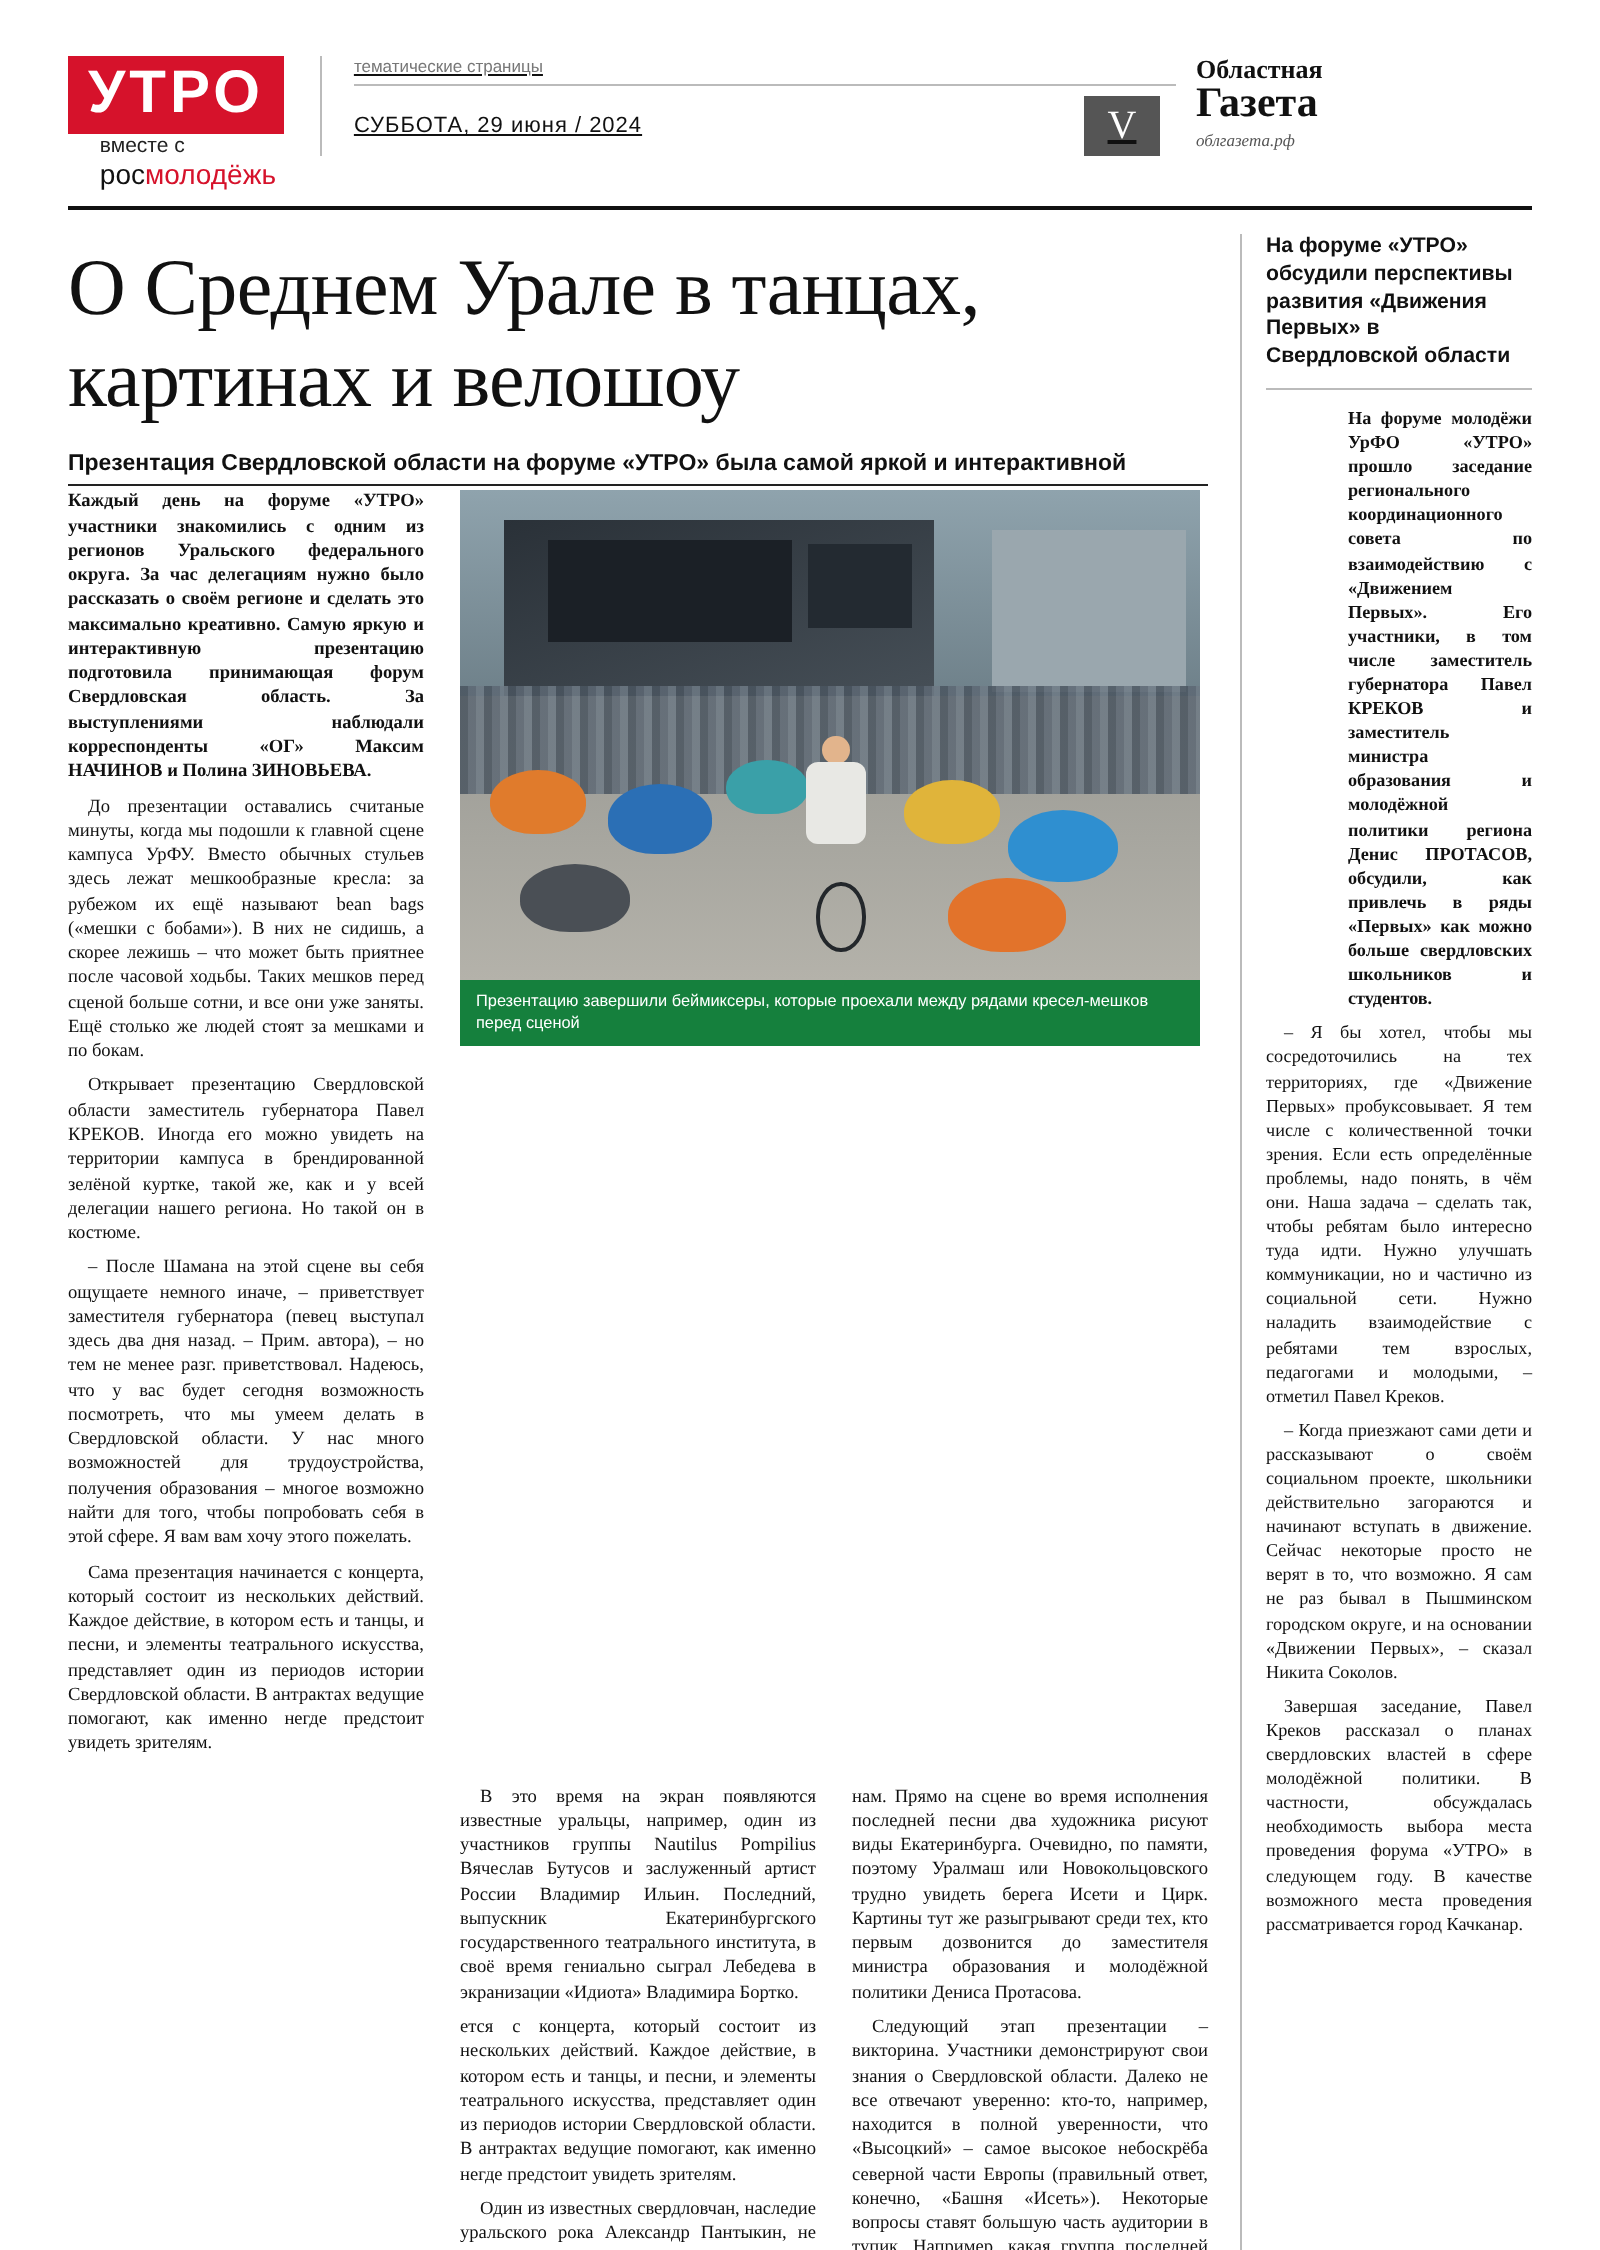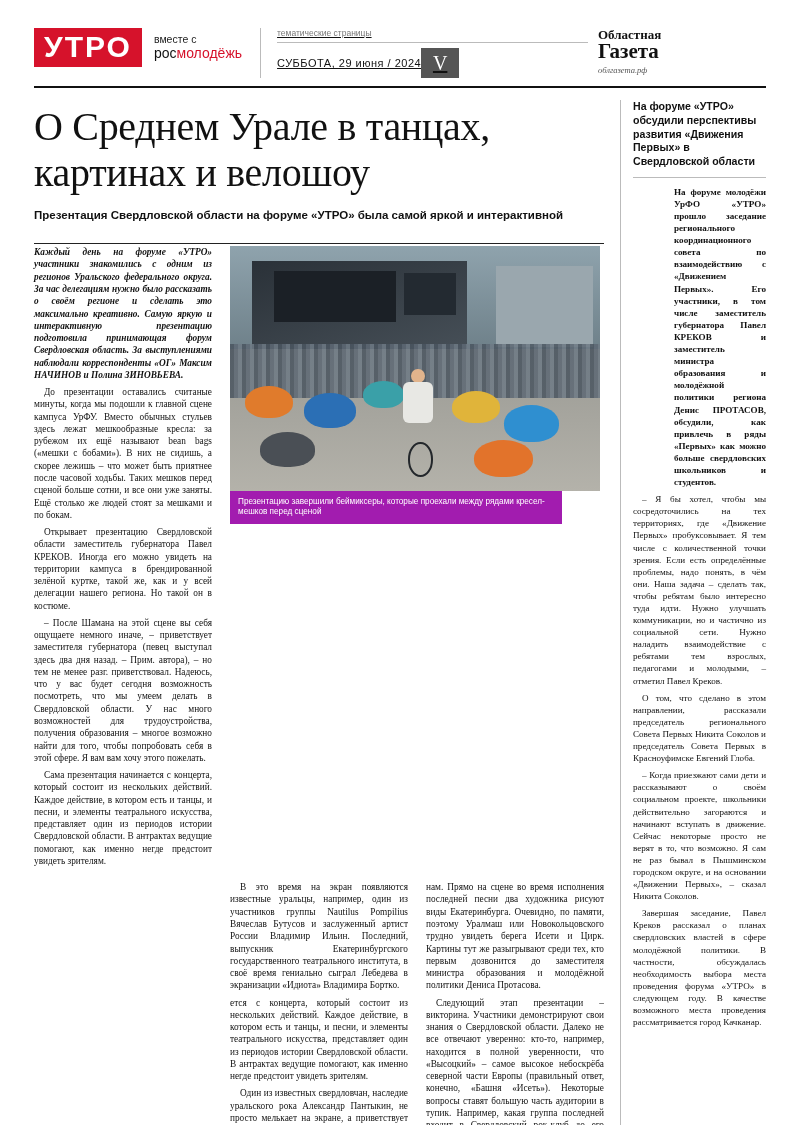--- a/index.html
+++ b/index.html
@@ -7,59 +7,59 @@
     width:800px;height:1125px;
     background:#ffffff;
     font-family:"Liberation Serif", serif;
     color:#111;
     overflow:hidden;
   }
   .page{position:relative;width:800px;height:1125px;box-sizing:border-box;padding:28px 34px 10px 34px;}
 
   
   .masthead{display:flex;align-items:flex-start;border-bottom:2px solid #111;padding-bottom:8px;}
-  .logo-block{display:flex;align-items:center;}
+  .logo-block{display:flex;align-items:center;flex-direction:column;}
   .logo{
     background:#d6122b;color:#fff;font-family:"Liberation Sans",sans-serif;
     font-weight:bold;font-size:30px;letter-spacing:2px;padding:4px 10px 5px 10px;line-height:1;
   }
   .logo-sub{margin-left:12px;font-family:"Liberation Sans",sans-serif;line-height:1.15;}
   .logo-sub .l1{font-size:10.5px;color:#222;}
   .logo-sub .l2{font-size:14px;font-weight:normal;color:#111;}
   .logo-sub .l2 em{font-style:normal;color:#d6122b;}
   .center-block{flex:1;margin-left:18px;padding-left:16px;border-left:1px solid #bbb;text-decoration:underline;}
   .center-top{font-family:"Liberation Sans",sans-serif;font-size:8.5px;color:#777;padding-bottom:4px;border-bottom:1px solid #bbb;}
-  .center-bottom{display:flex;align-items:center;padding-top:5px;}
+  .center-bottom{display:flex;align-items:center;justify-content:space-between;padding-top:5px;}
   .dateline{font-family:"Liberation Sans",sans-serif;font-size:11px;letter-spacing:.5px;color:#111;}
   .pagemark{background:#555;color:#fff;font-family:"Liberation Serif",serif;font-size:20px;
     width:38px;height:30px;display:flex;align-items:center;justify-content:center;margin-right:8px;}
   .brand{width:168px;text-align:left;margin-left:10px;}
   .brand .b1{font-size:13px;font-weight:bold;line-height:1.02;}
   .brand .b2{font-size:21px;font-weight:bold;line-height:1.02;}
   .brand .b3{font-size:8.5px;color:#555;font-style:italic;margin-top:2px;}
 
   
   .body-wrap{display:flex;margin-top:12px;}
   .left{width:570px;}
   .right{width:170px;margin-left:16px;border-left:1px solid #bbb;padding-left:12px;}
 
   h1.headline{
     font-size:40px;font-weight:normal;line-height:1.14;margin:4px 0 0 0;letter-spacing:-.3px;
   }
   .subhead{
     font-family:"Liberation Sans",sans-serif;font-weight:bold;font-size:11.5px;margin-top:14px;
-    padding-bottom:22px;border-bottom:1px solid #222;
+    padding-bottom:4px;border-bottom:1px solid #222;
   }
 
   .cols3{display:flex;margin-top:9px;}
   .col{width:178px;margin-right:18px;}
   .col:last-child{margin-right:0;}
   p.txt{font-size:9.3px;line-height:1.32;text-align:justify;margin:0 0 5px 0;text-indent:10px;}
   p.txt.first{text-indent:0;}
-  .lead{font-weight:bold;font-style:italic;}
+  .lead{font-weight:bold;}
   i,em{font-style:italic;}
 
   .photo-wrap{position:relative;width:370px;}
   .photo{
     width:370px;height:245px;position:relative;overflow:hidden;background:#7d8b93;
   }
   .ph-sky{position:absolute;left:0;top:0;width:100%;height:44%;
     background:linear-gradient(#8fa3ad,#6d7f88);}
   .ph-stage{position:absolute;left:6%;top:6%;width:58%;height:36%;
     background:linear-gradient(160deg,#2a3138,#464f57);}
@@ -70,22 +70,22 @@
     background:linear-gradient(#9a9a94,#b4b2aa);}
   .bean{position:absolute;border-radius:50% 50% 45% 45%;}
   .crowd{position:absolute;left:0;top:40%;width:100%;height:22%;
     background:repeating-linear-gradient(90deg,#4a5560 0 4px,#5d6874 4px 8px,#6e7a85 8px 12px);
     opacity:.85;}
   .rider{position:absolute;left:44%;bottom:6%;width:14%;height:44%;}
   .rider .head{position:absolute;left:36%;top:0;width:26%;height:13%;border-radius:50%;background:#e2b48c;}
   .rider .body{position:absolute;left:20%;top:12%;width:58%;height:38%;background:#e8e8e4;border-radius:6px;}
   .rider .wheel{position:absolute;left:30%;bottom:0;width:40%;height:28%;border:2px solid #23272b;border-radius:50%;}
   .photo-caption{
-    background:#a21caf;color:#fff;font-family:"Liberation Sans",sans-serif;
-    font-size:8.2px;line-height:1.25;padding:6px 8px;width:332px;box-sizing:border-box;
+    background:#15803d;color:#fff;font-family:"Liberation Sans",sans-serif;
+    font-size:8.2px;line-height:1.25;padding:6px 8px;width:370px;box-sizing:border-box;
   }
 
   .top-flow{display:flex;margin-top:2px;}
   .top-left-col{width:178px;margin-right:18px;}
 
   
   .rail-lead{font-family:"Liberation Sans",sans-serif;font-weight:bold;font-size:10.6px;line-height:1.3;
     color:#111;padding-bottom:8px;border-bottom:1px solid #bbb;margin-bottom:8px;}
   .rail p{font-size:9.1px;line-height:1.33;text-align:justify;margin:0 0 5px 0;text-indent:9px;font-family:"Liberation Serif",serif;}
   .rail p.b{font-weight:bold;text-indent:0;margin-left:41px;}
@@ -174,19 +174,18 @@
           <p class="txt">Следующий этап презентации – викторина. Участники демонстрируют свои знания о Свердловской области. Далеко не все отвечают уверенно: кто-то, например, находится в полной уверенности, что «Высоцкий» – самое высокое небоскрёба северной части Европы (правильный ответ, конечно, «Башня «Исеть»). Некоторые вопросы ставят большую часть аудитории в тупик. Например, какая группа последней входит в Свердловский рок-клуб до его закрытия в 1991 году? («Смысловые галлюцинации».)</p>
 
         </div>
       </div>
     </div>
 
     <div class="right rail">
       <div class="rail-lead">На форуме «УТРО» обсудили перспективы развития «Движения Первых» в Свердловской области</div>
       <p class="b">На форуме молодёжи УрФО «УТРО» прошло заседание регионального координационного совета по взаимодействию с «Движением Первых». Его участники, в том числе заместитель губернатора Павел КРЕКОВ и заместитель министра образования и молодёжной политики региона Денис ПРОТАСОВ, обсудили, как привлечь в ряды «Первых» как можно больше свердловских школьников и студентов.</p>
       <p>– Я бы хотел, чтобы мы сосредоточились на тех территориях, где «Движение Первых» пробуксовывает. Я тем числе с количественной точки зрения. Если есть определённые проблемы, надо понять, в чём они. Наша задача – сделать так, чтобы ребятам было интересно туда идти. Нужно улучшать коммуникации, но и частично из социальной сети. Нужно наладить взаимодействие с ребятами тем взрослых, педагогами и молодыми, – отметил Павел Креков.</p>
-      <p>О том, что сделано в этом направлении, рассказали председатель регионального Совета Первых Никита Соколов и председатель Совета Первых в Красноуфимске Евгений Глоба.</p>
       <p>– Когда приезжают сами дети и рассказывают о своём социальном проекте, школьники действительно загораются и начинают вступать в движение. Сейчас некоторые просто не верят в то, что возможно. Я сам не раз бывал в Пышминском городском округе, и на основании «Движении Первых», – сказал Никита Соколов.</p>
       <p>Завершая заседание, Павел Креков рассказал о планах свердловских властей в сфере молодёжной политики. В частности, обсуждалась необходимость выбора места проведения форума «УТРО» в следующем году. В качестве возможного места проведения рассматривается город Качканар.</p>
     </div>
   </div>
 
 </div>
 
 </body></html>

